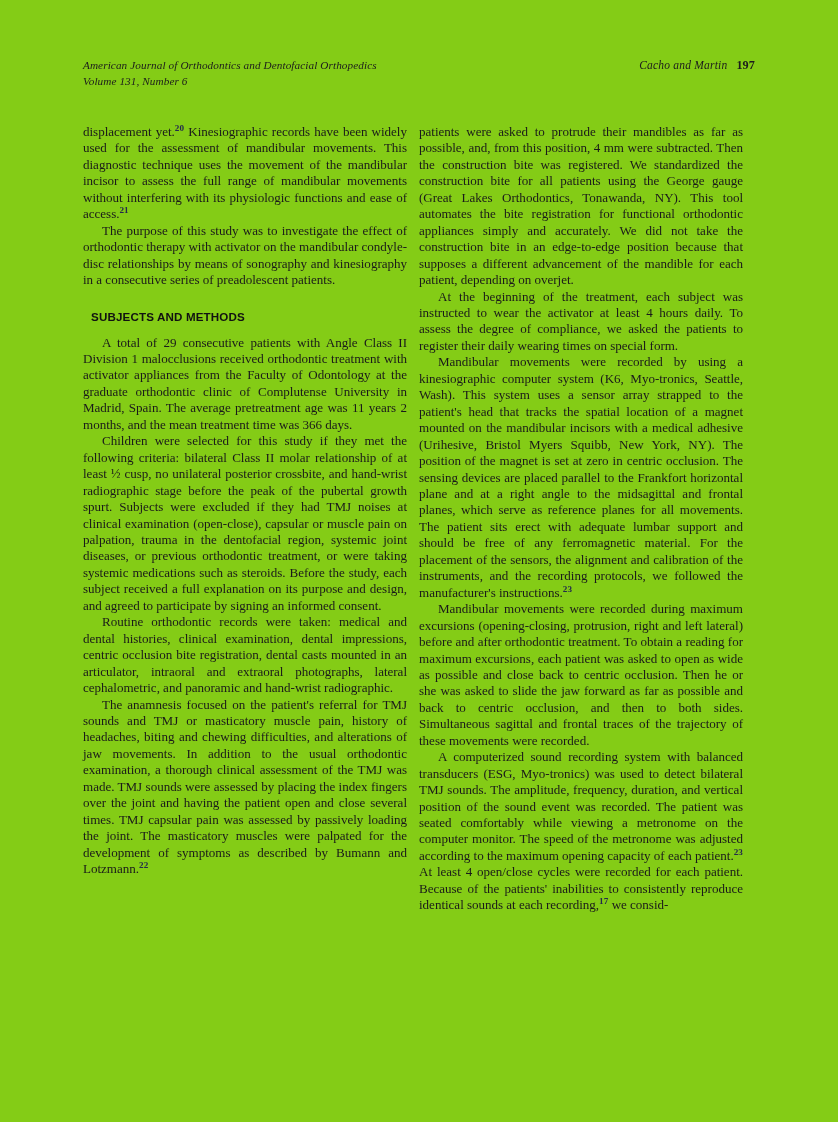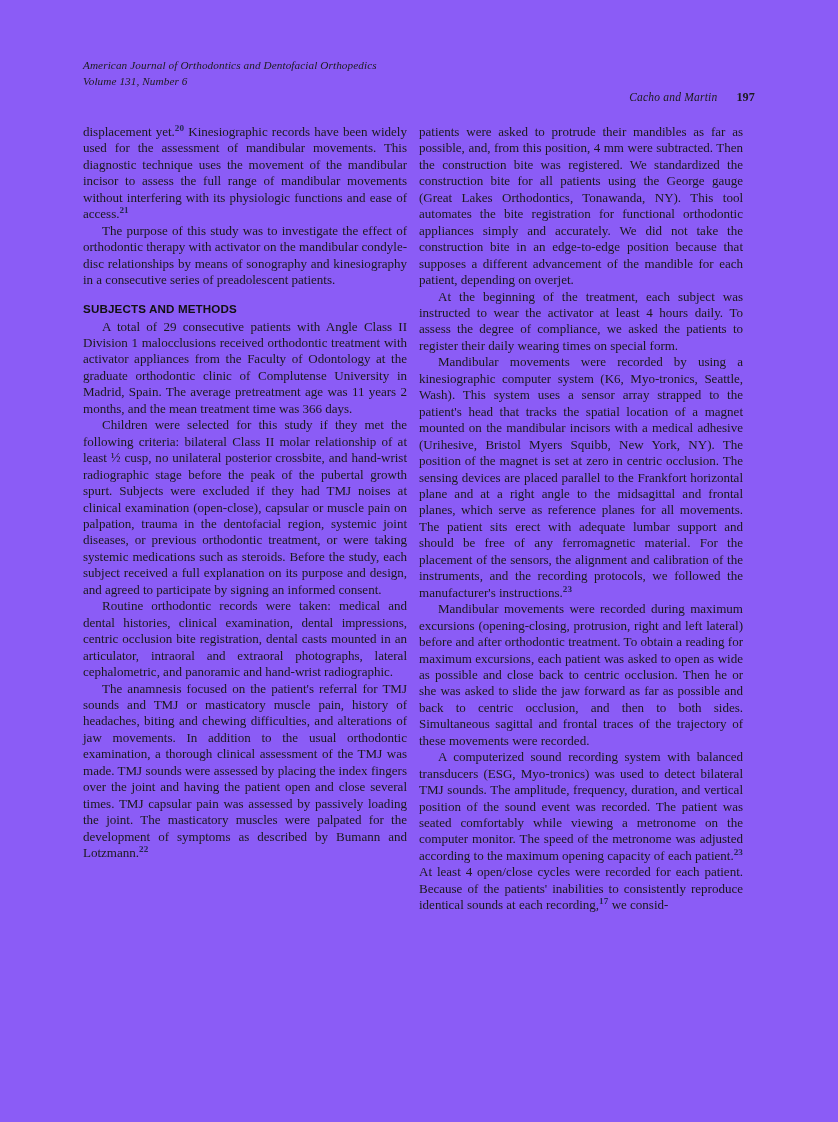--- a/index.html
+++ b/index.html
@@ -15,21 +15,21 @@
     position: relative;
     overflow: hidden;
   }
 
   .page {
     position: absolute;
     left: 0;
     top: 0;
     width: 838px;
     height: 1122px;
-    background: #8b5cf6;
+    background: #84cc16;
     text-decoration: underline;
   }
 
   
   .running-head {
     position: absolute;
     left: 83px;
     top: 58px;
     width: 672px;
     display: flex;
@@ -41,35 +41,34 @@
     font-size: 11.2px;
     line-height: 15.5px;
     letter-spacing: 0.1px;
     color: #1c1c1c;
   }
   .rh-left .jline { display: block; }
   .rh-left .vnum { font-style: italic; }
   .rh-right {
     display: flex;
     align-items: baseline;
-    gap: 19px;
+    gap: 9px;
     font-size: 11.5px;
     color: #1c1c1c;
     white-space: nowrap;
   }
   .rh-authors {
     font-style: italic;
     letter-spacing: 0.2px;
   }
   .rh-pageno {
     font-weight: bold;
     font-style: normal;
     font-size: 12.2px;
     letter-spacing: 0.1px;
-    margin-top: 32px;
   }
 
   
   .columns {
     position: absolute;
     left: 83px;
     top: 124px;
     width: 672px;
     display: flex;
     gap: 12px;
@@ -87,21 +86,21 @@
     hyphens: none;
     -webkit-hyphens: none;
     color: #1a1a1a;
     letter-spacing: -0.02px;
   }
   p.para.no-indent {
     text-indent: 0;
   }
 
   h2.section-heading {
-    margin: 0;
+    margin: 8px;
     padding-top: 13.5px;
     padding-bottom: 2.5px;
     font-family: "Liberation Sans", "DejaVu Sans", sans-serif;
     font-size: 11.6px;
     font-weight: bold;
     letter-spacing: 0.15px;
     color: #111111;
     text-transform: uppercase;
     line-height: 14px;
   }

